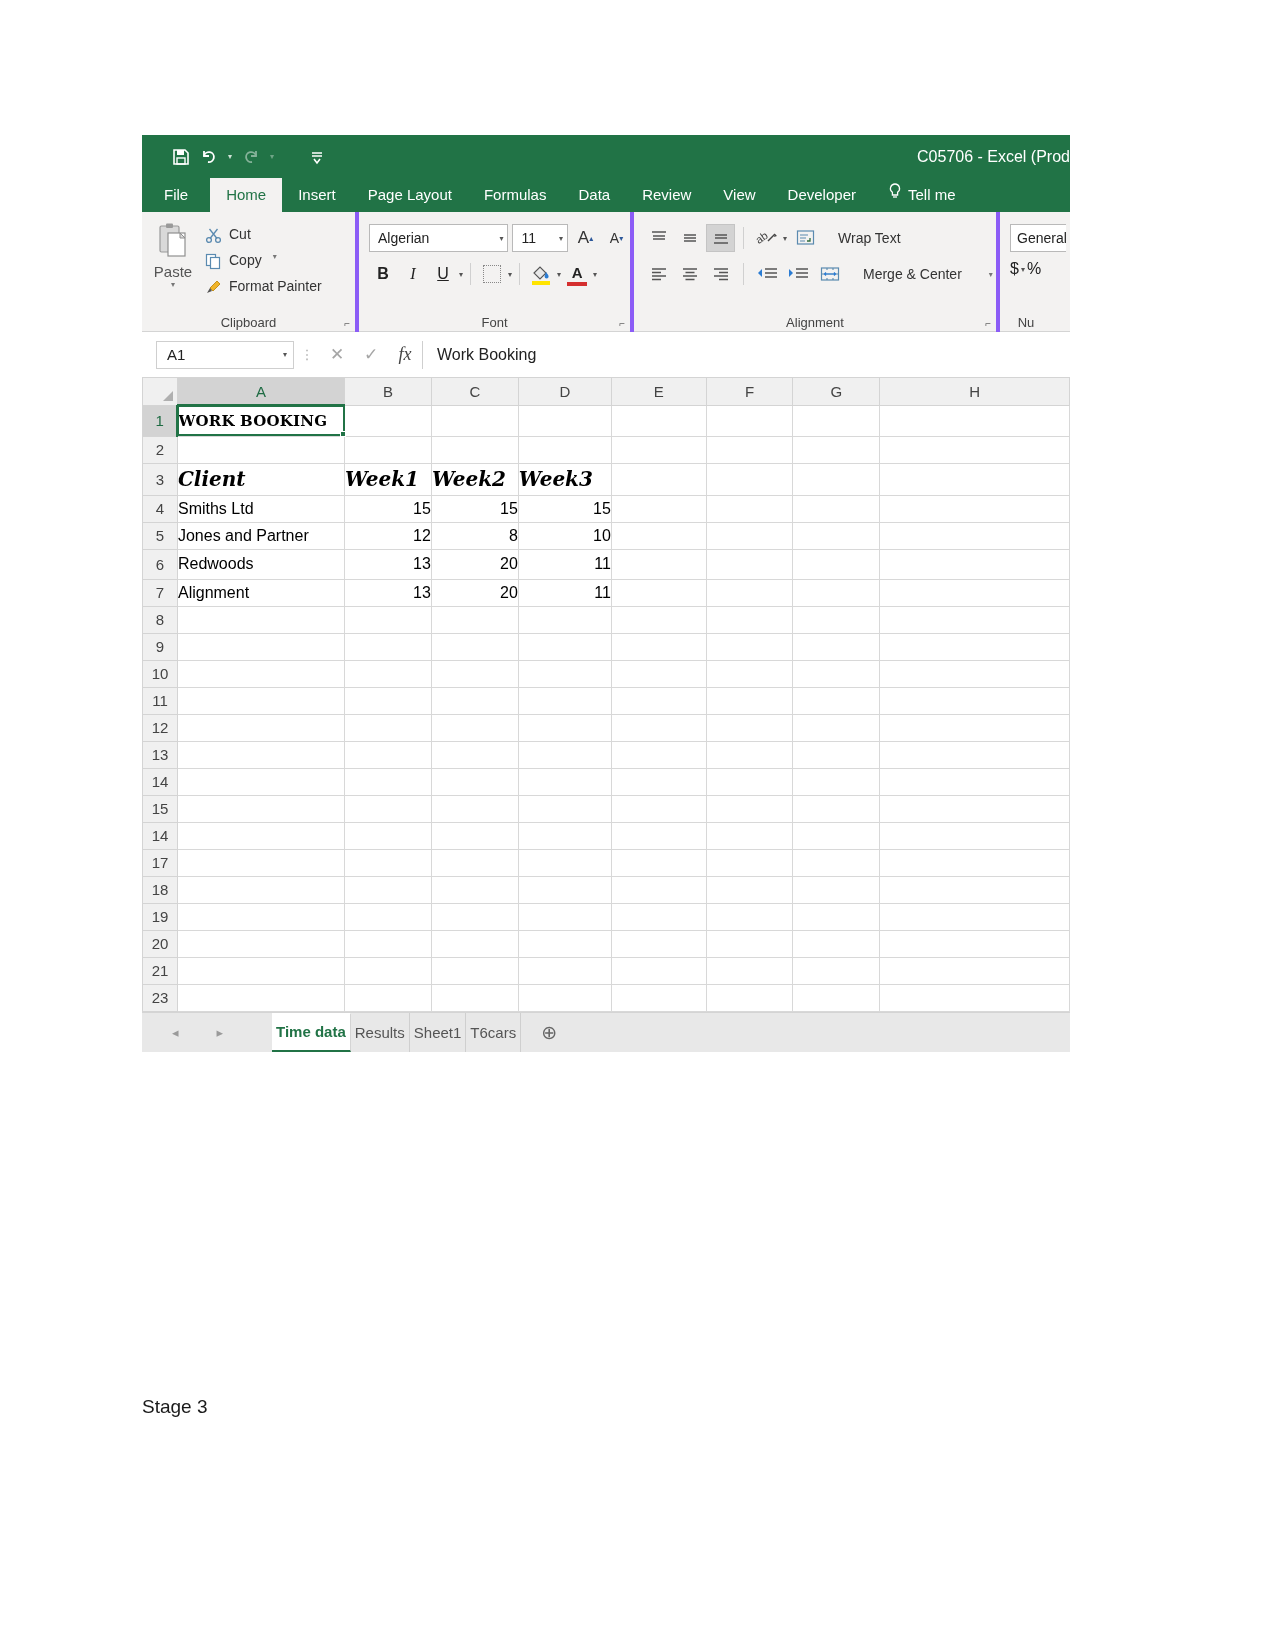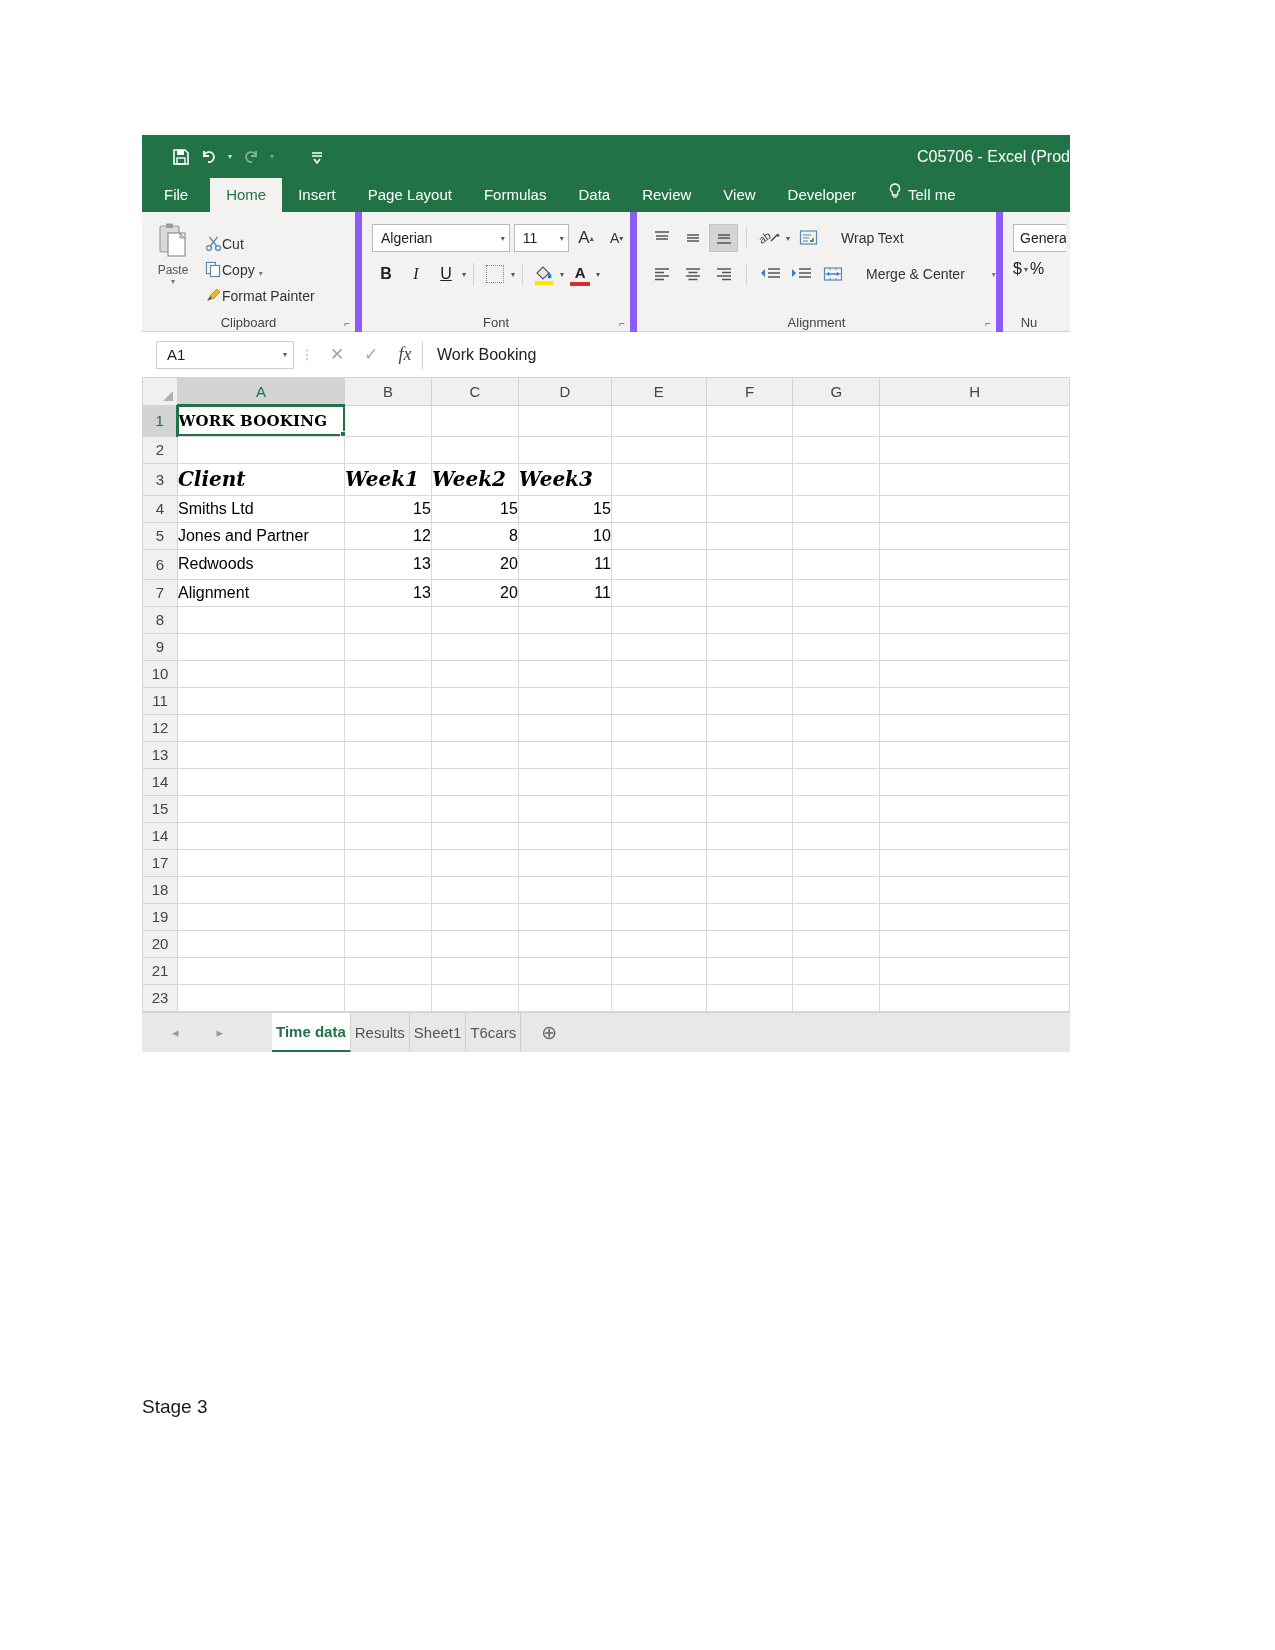--- a/index.html
+++ b/index.html
@@ -51,41 +51,41 @@
   .rtab.active{ background:#f3f2f1; color:#217346; }
   .rtab.tellme{ display:flex; align-items:center; gap:6px; }
   .bulb{ font-size:14px; }
 
   
   .ribbon{
     height:120px; background:#f3f2f1; border-bottom:1px solid #d4d4d4;
     display:flex; position:relative;
   }
   .rgroup{ position:relative; height:120px; padding:6px 0 0 0; }
-  .rgroup + .rgroup{ border-left:7px solid #8b5cf6; }
+  .rgroup + .rgroup{ border-left:4px solid #8b5cf6; }
   .glabel{
     position:absolute; bottom:2px; left:0; width:100%;
     text-align:center; font-size:13px; color:#444; white-space:nowrap;
   }
   .glaunch{
     position:absolute; bottom:3px; right:5px; font-size:10px; color:#666;
   }
 
   
   .g-clip{ width:213px; display:flex; }
   .paste-btn{
     width:62px; display:flex; flex-direction:column; align-items:center;
     padding-top:4px;
   }
   .clip-icon{ width:34px; height:40px; position:relative; }
-  .paste-lbl{ font-size:12px; color:#555; margin-top:1px; }
+  .paste-lbl{ font-size:15px; color:#555; margin-top:1px; }
   .paste-caret{ font-size:8px; color:#777; }
   .clip-list{ padding-top:8px; }
   .clip-item{
-    display:flex; align-items:flex-end; height:26px;
+    display:flex; align-items:flex-start; gap:7px; height:26px;
     font-size:14px; color:#333;
   }
   .clip-item .ci{ width:18px; height:18px; display:flex; align-items:center; justify-content:center; }
   .mini-caret{ font-size:8px; color:#777; margin-left:4px; }
 
   
   .g-font{ width:275px; padding-left:10px; }
   .frow1{ display:flex; align-items:center; gap:4px; margin-top:6px; }
   .fontbox{
     width:144px;height:28px;border:1px solid #b9b9b9;background:#fff;

